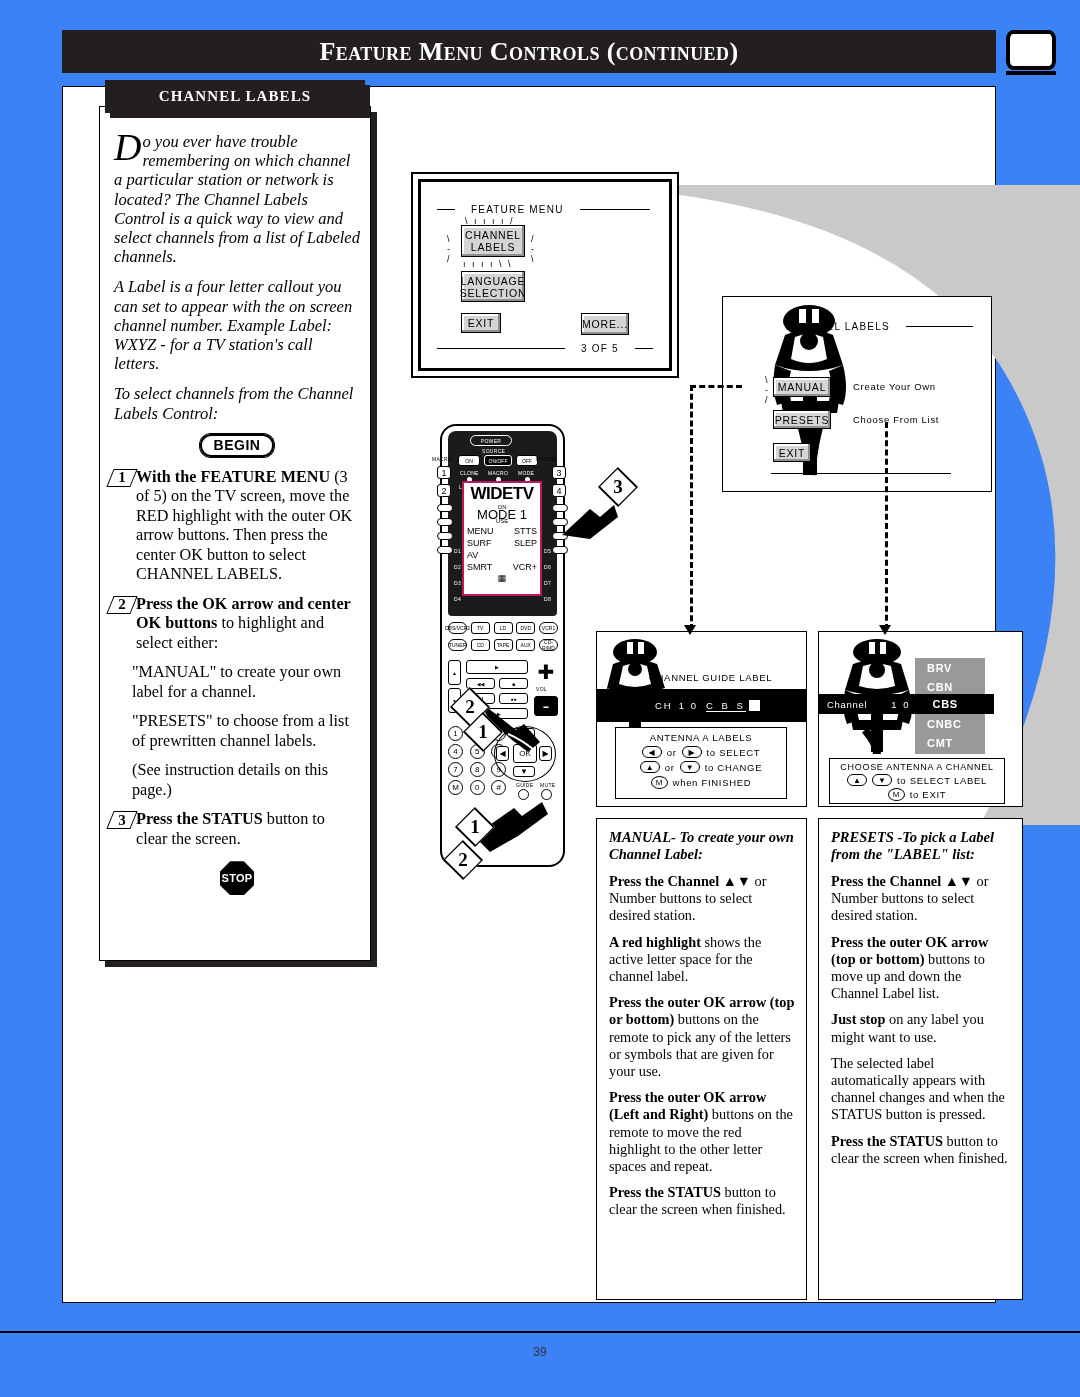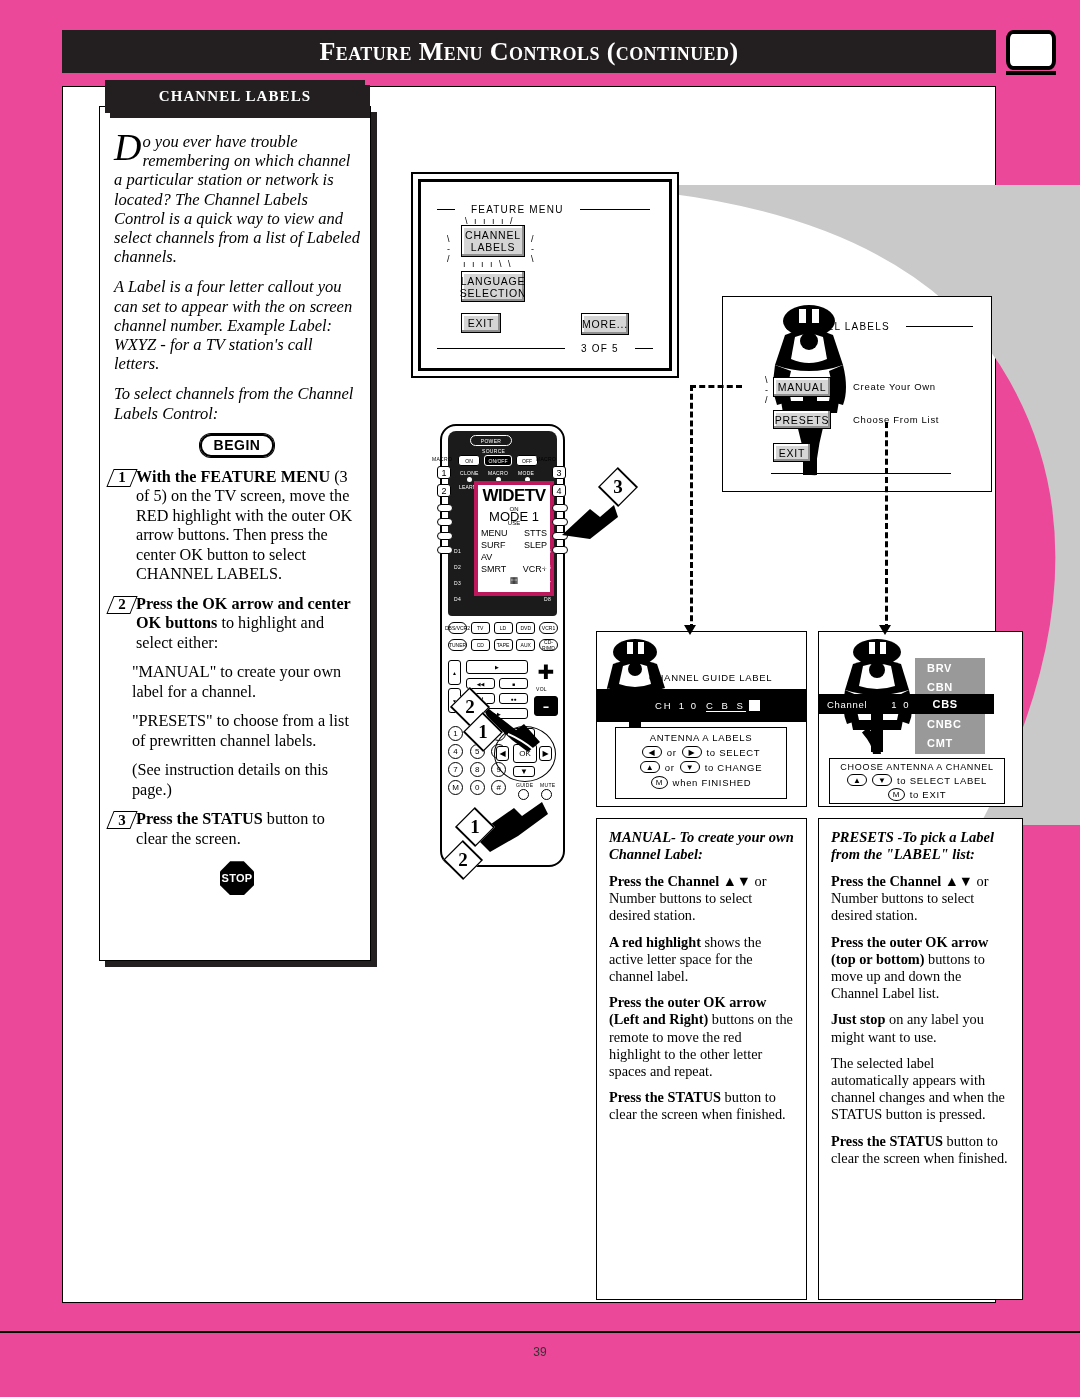--- a/index.html
+++ b/index.html
@@ -5,21 +5,21 @@
   * { box-sizing: border-box; }
   html, body {
     margin: 0; padding: 0;
     background: #ffffff;
     font-family: "Liberation Serif", serif;
   }
   #page {
     position: relative;
     width: 1080px;
     height: 1397px;
-    background: #ec4899;
+    background: #3b82f6;
     overflow: hidden;
   }
 
   
   .header-bar {
     position: absolute;
     left: 62px; top: 30px;
     width: 934px; height: 43px;
     background: #231f20;
     display: flex; align-items: center; justify-content: center;
@@ -263,24 +263,24 @@
   }
   .remote-top {
     position: absolute;
     left: 8px; top: 7px; right: 8px;
     height: 185px;
     background: #1b1b1b;
     border-radius: 8px 8px 4px 4px;
   }
   .lcd {
     position: absolute;
-    left: 34px; top: 57px;
+    left: 22px; top: 57px;
     width: 80px; height: 115px;
     background: #fff;
-    border: 4px solid #be185d;
+    border: 2px solid #be185d;
   }
   .lcd-brand {
     text-align: center;
     font-family: "Liberation Sans", sans-serif;
     font-weight: bold;
     font-size: 17px;
     letter-spacing: -0.5px;
     margin-top: 1px;
   }
   .lcd-sub {
@@ -935,20 +935,23 @@
 
   <div class="col-manual">
     <div class="col-head">MANUAL- To create your own Channel Label:</div>
     <div class="col-p">
       <b>Press the Channel ▲▼</b><span> or Number buttons to select desired station.</span>
     </div>
     <div class="col-p">
       <b>A red highlight</b><span> shows the active letter space for the channel label.</span>
     </div>
     <div class="col-p">
+      <b>Press the outer OK arrow (top or bottom)</b><span> buttons on the remote to pick any of the letters or symbols that are given for your use.</span>
+    </div>
+    <div class="col-p">
       <b>Press the outer OK arrow (Left and Right)</b><span> buttons on the remote to move the red highlight to the other letter spaces and repeat.</span>
     </div>
     <div class="col-p">
       <b>Press the STATUS</b><span> button to clear the screen when finished.</span>
     </div>
   </div>
 
   <div class="col-presets">
     <div class="col-head">PRESETS -To pick a Label from the "LABEL" list:</div>
     <div class="col-p">

